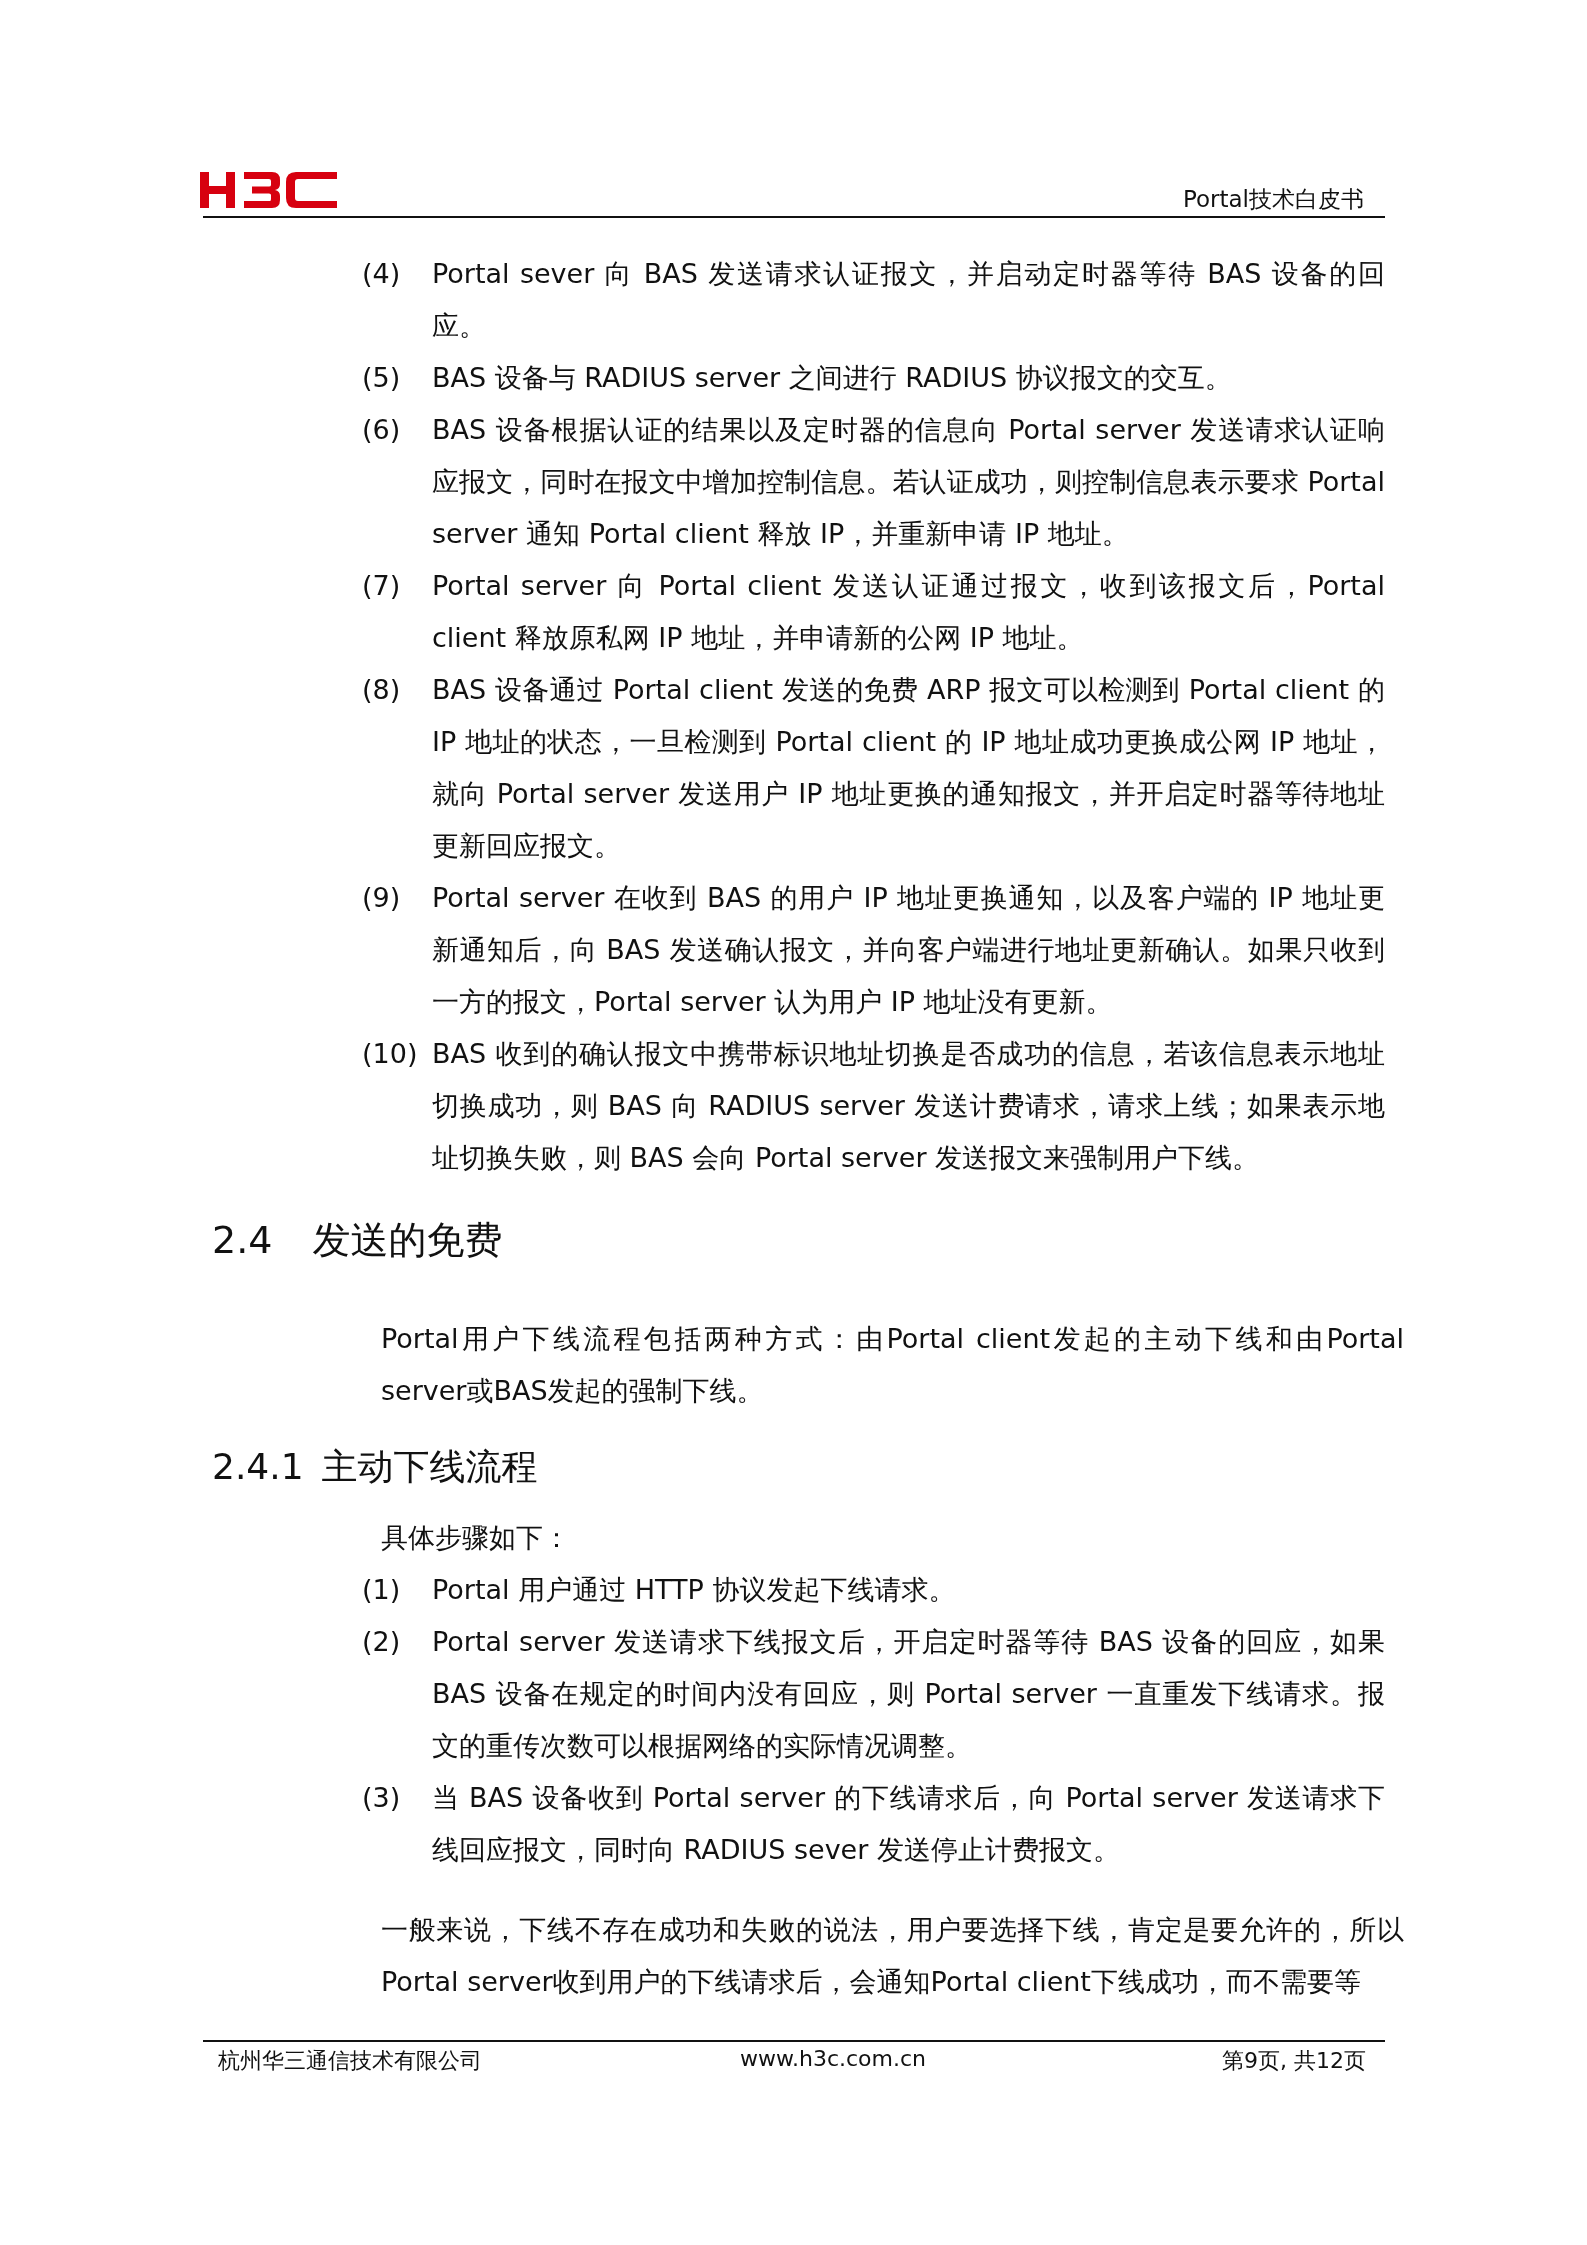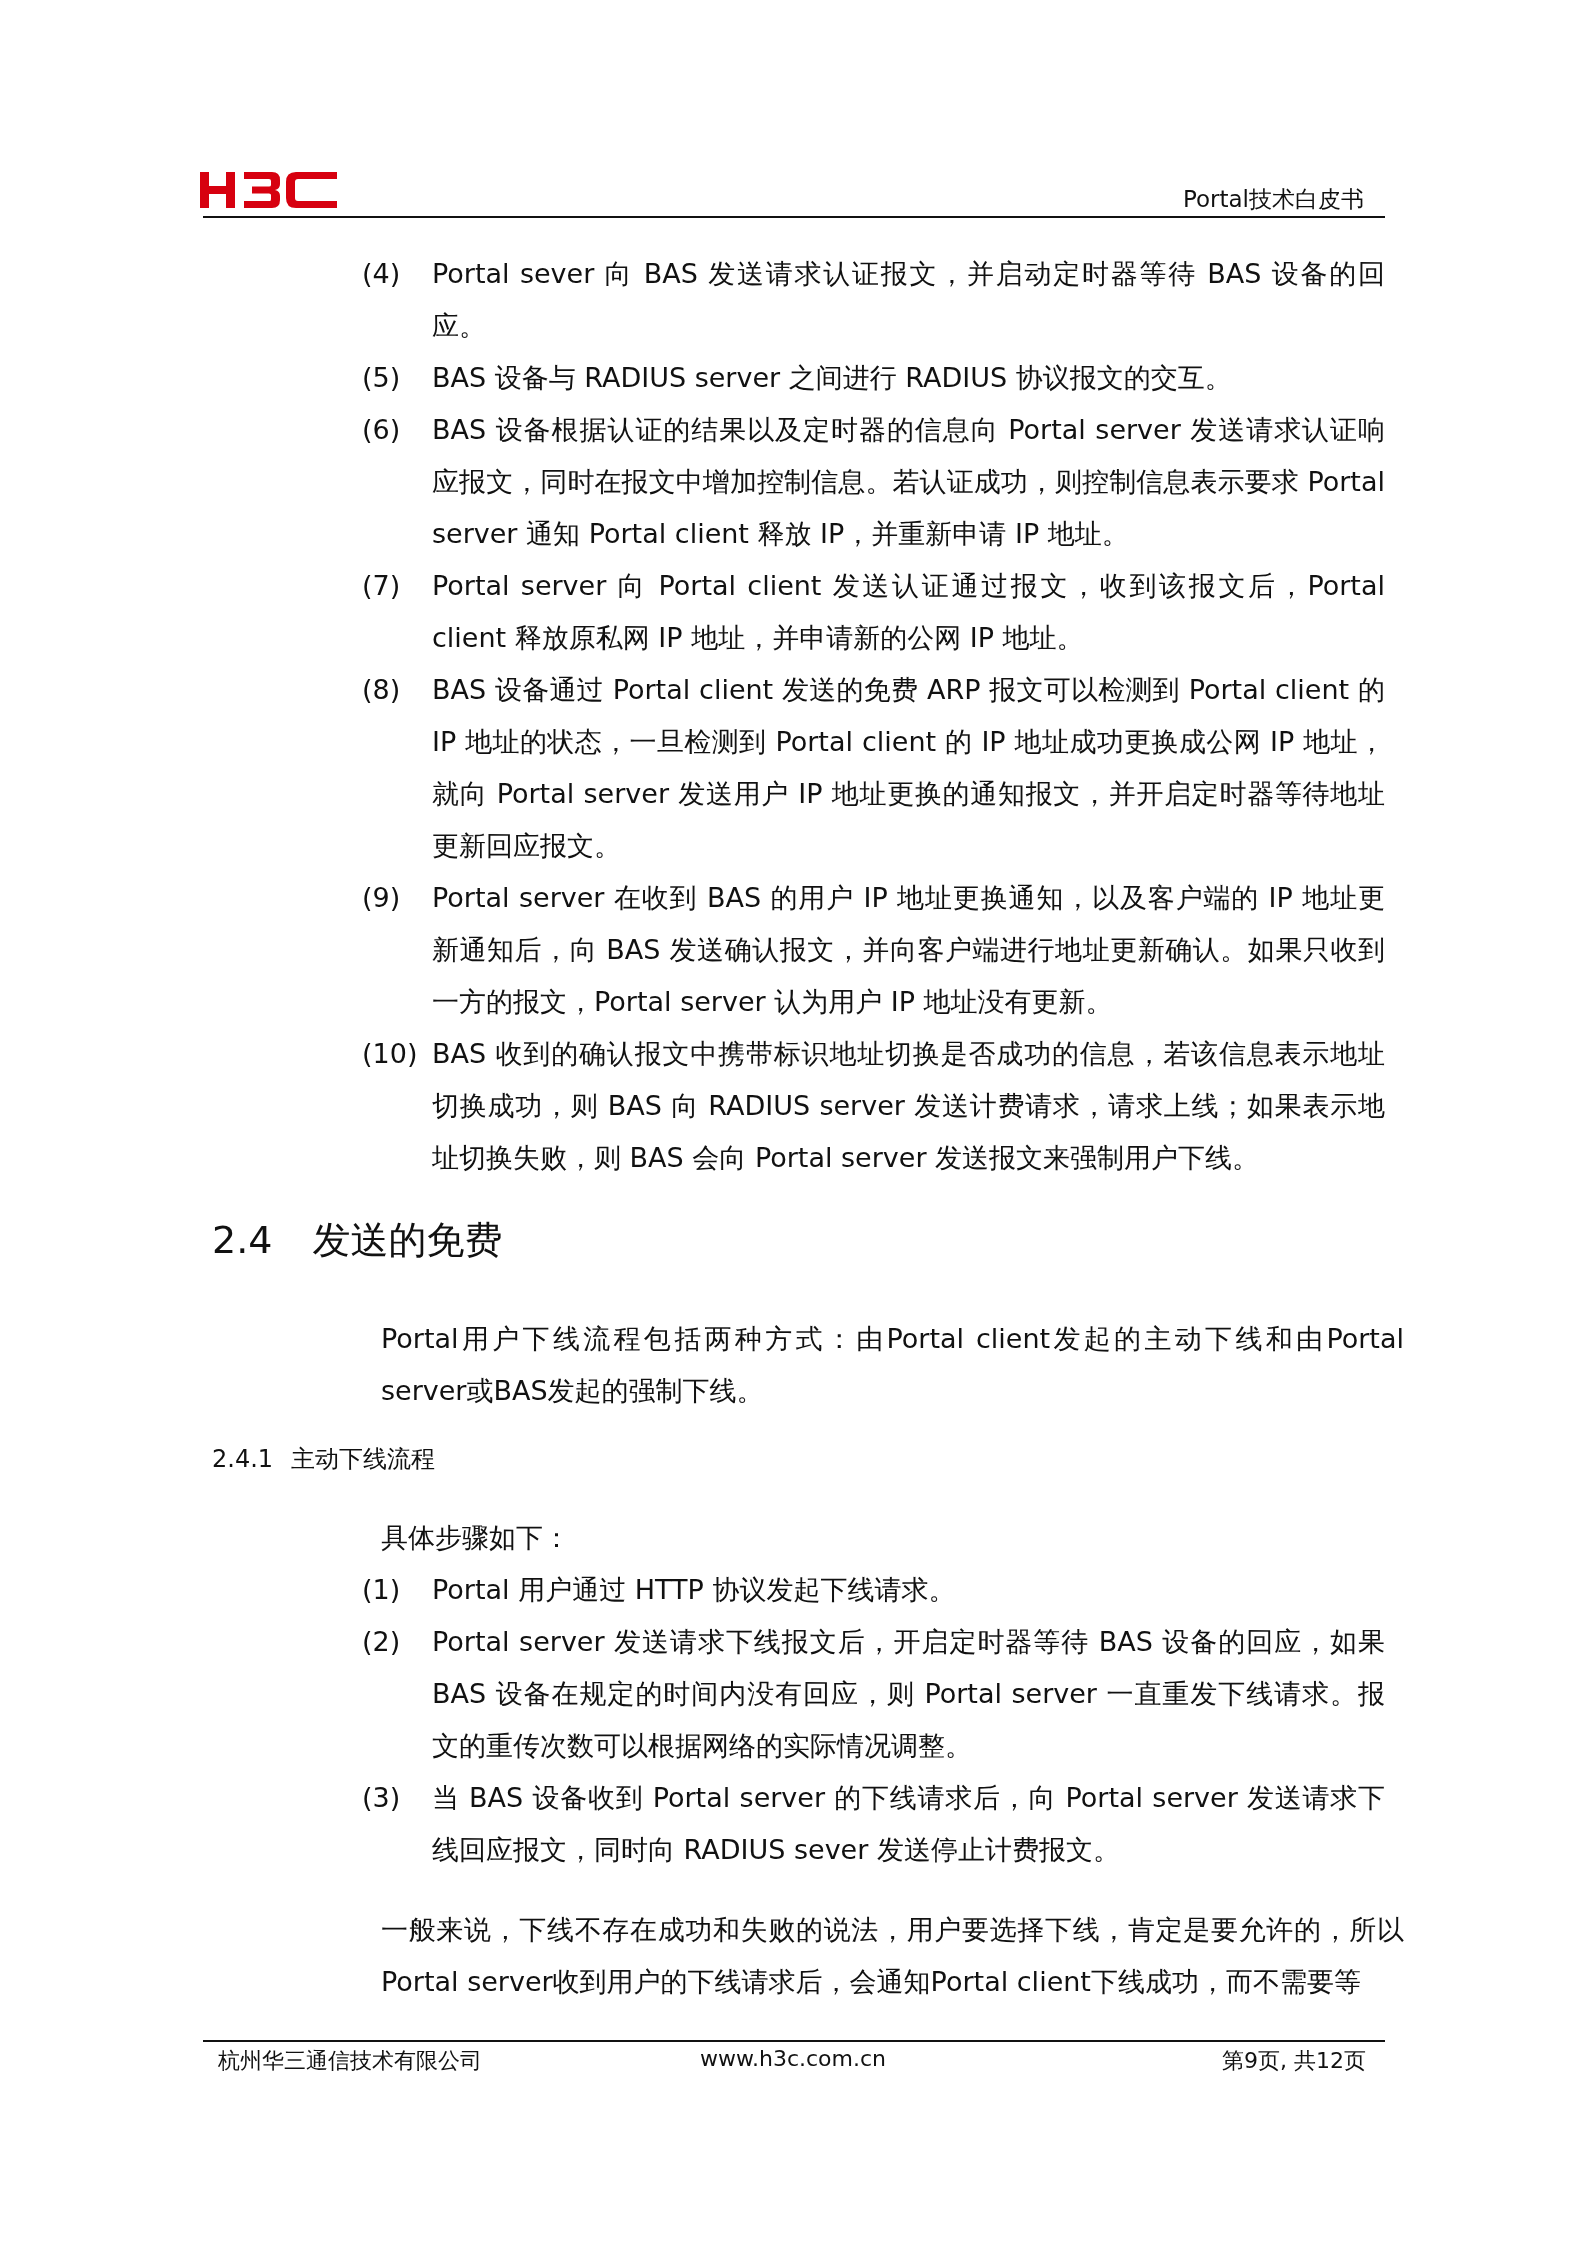--- a/index.html
+++ b/index.html
@@ -10,27 +10,27 @@
   .doc-title { position: absolute; right: 6px; top: 24px; font-size: 23px; color: #111; }
   .header-rule { position: absolute; left: 203px; top: 216px; width: 1182px; height: 2px; background: #111; }
 
   .content { position: absolute; left: 0; top: 0; width: 100%; }
   .item { position: absolute; left: 362px; width: 1023px; font-size: 27px; line-height: 52px; }
   .item .num { position: absolute; left: 0; top: 0; width: 66px; }
   .item .txt { margin-left: 70px; text-align: justify; text-align-last: left; }
   .para { position: absolute; left: 381px; width: 1023px; font-size: 27px; line-height: 52px; text-align: justify; }
   .h2 { position: absolute; left: 212px; font-size: 38px; font-weight: normal; }
   .h2 .sec { margin-right: 40px; }
-  .h3 { position: absolute; left: 212px; font-size: 24px; }
+  .h3 { position: absolute; left: 212px; font-size: 36px; }
   .h3 .sec { margin-right: 18px; }
 
   .footer-rule { position: absolute; left: 203px; top: 2040px; width: 1182px; height: 2px; background: #111; }
   .footer { position: absolute; top: 2046px; font-size: 22px; color: #111; }
   .footer.left { left: 218px; }
-  .footer.center { left: 700px; }
+  .footer.center { left: 740px; }
   .footer.right { left: 1222px; text-align: right; }
 </style>
 </head>
 <body>
 
 <div class="header">
   <svg class="logo" width="140" height="40" viewBox="0 0 140 40">
     <g fill="#d7000f">
       <rect x="0" y="2" width="9" height="36"></rect>
       <rect x="26" y="2" width="9" height="36"></rect>

